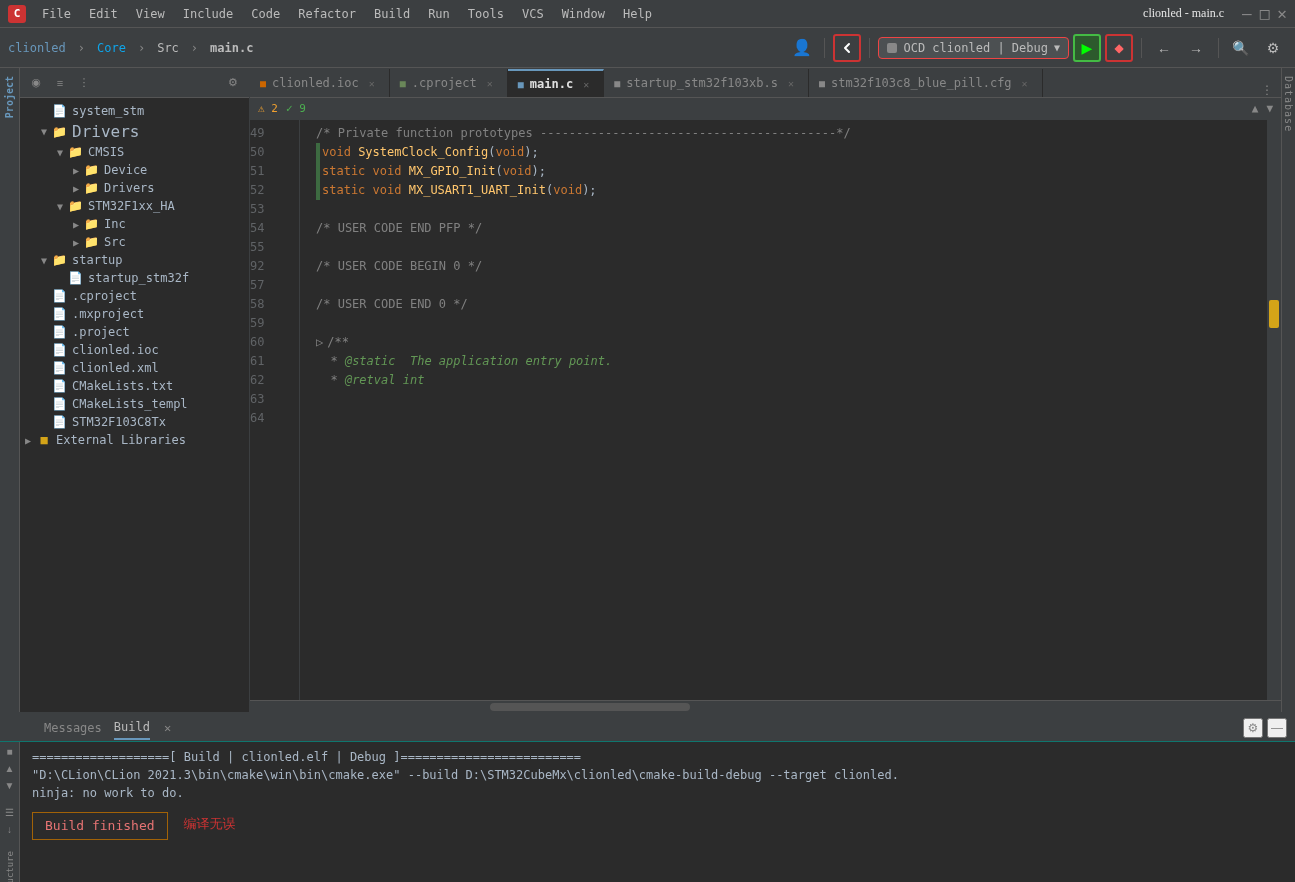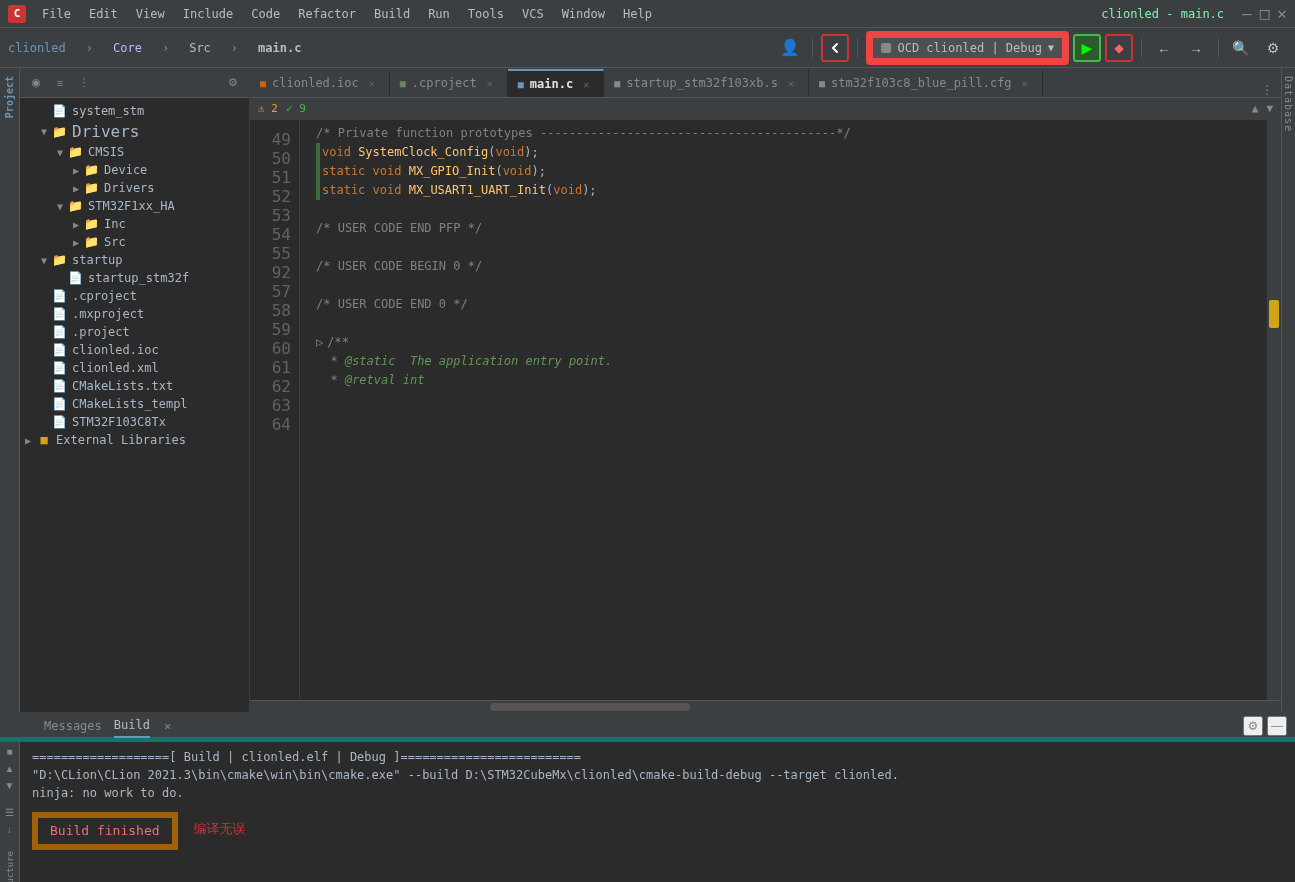--- a/index.html
+++ b/index.html
@@ -7,41 +7,41 @@
 
     
     .menubar {
       height: 28px; background: #3c3f41; display: flex; align-items: center;
       padding: 0 8px; gap: 2px; border-bottom: 1px solid #555;
     }
     .menubar-item {
       padding: 2px 8px; font-size: 12px; color: #bbb; cursor: pointer;
       border-radius: 3px;
     }
-    .menubar-title { margin-left: auto; font-size: 12px; color: #86efac; }
+    .menubar-title { margin-left: auto; font-size: 12px; color: #e5e5e5; font-family: Liberation Serif, serif; }
     .menubar-controls { display: flex; gap: 4px; margin-left: 12px; }
 
     
     .toolbar {
       height: 40px; background: #3c3f41; display: flex; align-items: center;
       padding: 0 8px; gap: 4px; border-bottom: 1px solid #555;
     }
-    .breadcrumb { display: flex; align-items: center; gap: 20px; font-size: 12px; color: #6897bb; margin-right: 8px; }
+    .breadcrumb { display: flex; align-items: center; gap: 12px; font-size: 12px; color: #6897bb; margin-right: 8px; }
     .breadcrumb-sep { color: #888; }
     .tb-spacer { flex: 1; }
     .tb-btn {
       width: 28px; height: 28px; background: transparent; border: none;
       border-radius: 4px; cursor: pointer; display: flex; align-items: center;
       justify-content: center; color: #bbb; font-size: 14px;
     }
     .tb-btn-red { background: #cc3333; color: white; border: 2px solid #ff4444; }
     .run-config {
       display: flex; align-items: center; background: #4c5052;
       border-radius: 4px; padding: 3px 8px; gap: 6px; font-size: 12px;
-      color: #bbb; border: 7px solid #ef4444;
+      color: #bbb; border: 1px solid #ef4444;
     }
     .run-config-dot { width: 10px; height: 10px; background: #888; border-radius: 2px; }
 
     
     .sidebar {
       width: 230px; background: #2b2b2b; border-right: 1px solid #3c3f41;
       overflow: hidden; display: flex; flex-direction: column;
     }
     .sidebar-toolbar {
       height: 30px; background: #3c3f41; display: flex; align-items: center;
@@ -82,23 +82,23 @@
     .tab-icon-c { color: #6897bb; font-size: 10px; }
     .tab-icon-xml { color: #6a8759; font-size: 10px; }
     .tab-icon-s { color: #888; font-size: 10px; }
 
     
     .code-editor {
       flex: 1; background: #2b2b2b; overflow: hidden; display: flex;
       position: relative;
     }
     .line-numbers {
-      width: 50px; background: #2b2b2b; padding: 10px 0;
-      text-align: right; padding-right: 8px; color: #606366;
-      font-size: 16px; line-height: 19px; user-select: none;
+      width: 50px; background: #2b2b2b; padding: 4px 0;
+      padding-right: 8px; color: #606366;
+      font-size: 12px; line-height: 19px; user-select: none;
       border-right: 1px solid #3c3f41;
     }
     .code-content {
       flex: 1; padding: 4px 0 4px 16px; overflow: auto;
       font-size: 12px; line-height: 19px;
     }
     .code-line { white-space: pre; display: flex; align-items: center; }
     .kw-comment { color: #808080; }
     .kw-type { color: #cc7832; }
     .kw-keyword { color: #cc7832; }
@@ -110,33 +110,33 @@
       display: inline-block; flex-shrink: 0;
     }
 
     
     .bottom-panel {
       height: 170px; background: #2b2b2b; border-top: 2px solid #3c3f41;
       display: flex; flex-direction: column;
     }
     .bottom-tabs {
       height: 28px; background: #3c3f41; display: flex; align-items: center;
-      padding: 0 8px; gap: 12px; border-bottom: 5px solid #0f766e;
+      padding: 0 8px; gap: 12px; border-bottom: 1px solid #0f766e;
     }
     .bottom-tab { font-size: 12px; color: #888; cursor: pointer; padding: 4px 0; }
     .bottom-tab-active { color: #bbb; border-bottom: 2px solid #6897bb; }
     .bottom-toolbar { display: flex; margin-left: auto; gap: 4px; }
     .bottom-tb-btn { width: 20px; height: 20px; color: #888; font-size: 12px; display: flex; align-items: center; justify-content: center; cursor: pointer; }
     .bottom-content {
       flex: 1; overflow-y: auto; padding: 6px 12px;
       font-size: 12px; line-height: 18px; color: #a9b7c6;
     }
     .build-line { white-space: pre-wrap; word-break: break-all; }
     .build-finished {
-      display: inline-block; border: 6px solid #a16207; color: #e57373;
+      display: inline-block; border: 1px solid #a16207; color: #e57373;
       padding: 4px 12px; margin-top: 4px; font-size: 13px;
     }
     .no-error { color: #cc3333; font-size: 13px; margin-left: 16px; }
 
     
     .code-content::-webkit-scrollbar { width: 8px; height: 8px; }
     .code-content::-webkit-scrollbar-track { background: #3c3f41; }
     .code-content::-webkit-scrollbar-thumb { background: #555; border-radius: 4px; }
 
     .tab-overflow { margin-left: auto; font-size: 12px; color: #888; padding: 0 8px; display: flex; align-items: center; }
@@ -168,21 +168,21 @@
       <span style="font-size:16px;color:#888;cursor:pointer;">—</span>
       <span style="font-size:16px;color:#888;cursor:pointer;">□</span>
       <span style="font-size:16px;color:#888;cursor:pointer;">✕</span>
     </div>
   </div>
 
   <div class="toolbar">
     <div class="breadcrumb">
       <span style="color:#6897bb;cursor:pointer;">clionled</span>
       <span class="breadcrumb-sep">›</span>
-      <span style="color:#c4b5fd;cursor:pointer;">Core</span>
+      <span style="color:#0ea5e9;cursor:pointer;">Core</span>
       <span class="breadcrumb-sep">›</span>
       <span style="color:#bbb;cursor:pointer;">Src</span>
       <span class="breadcrumb-sep">›</span>
       <span style="color:#bbb;cursor:pointer;font-weight:bold;">main.c</span>
     </div>
     <span class="tb-spacer"></span>
 
     <button class="tb-btn" title="VCS" style="font-size:16px;">👤</button>
     <div style="width:1px;height:20px;background:#555;margin:0 4px;"></div>
 

